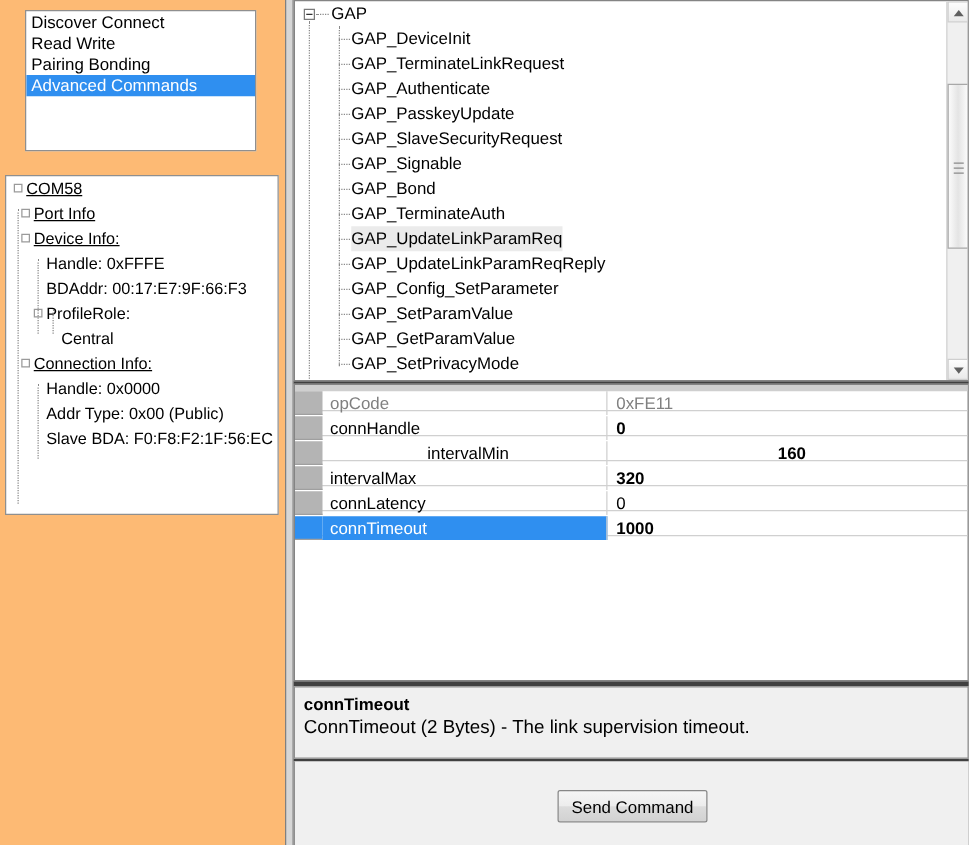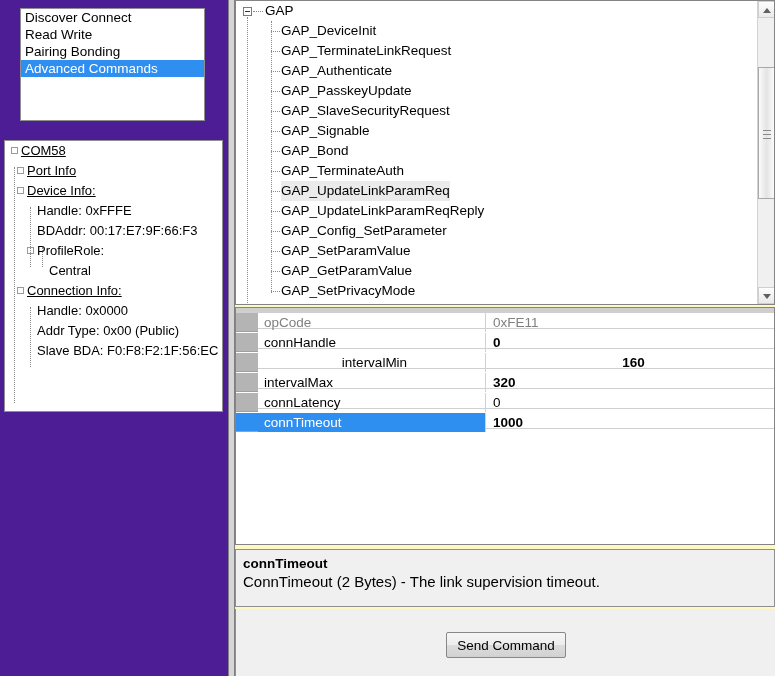--- a/index.html
+++ b/index.html
@@ -8,21 +8,21 @@
     background:#ffffff;
     font-family:"Liberation Sans", sans-serif;
     font-size:13px;
     color:#000;
     overflow:hidden;
     position:relative;
   }
   .app{position:absolute;inset:0;background:#ffffff;}
 
   
-  .left-col{position:absolute;left:0;top:0;width:228px;height:676px;background:#4c1d95;}
+  .left-col{position:absolute;left:0;top:0;width:228px;height:676px;background:#fdba74;}
 
   .category-panel{
     position:absolute;left:20px;top:8px;width:185px;height:113px;
     background:#ffffff;border:1px solid #8f8f8f;box-sizing:border-box;
     overflow:hidden;
   }
   .cat-item{
     height:17px;line-height:17px;padding-left:4px;white-space:nowrap;
     font-size:13.5px;color:#000;
   }
@@ -42,21 +42,21 @@
   }
   .vdot{
     position:absolute;border-left:1px dotted #888;
   }
 
   
   .splitter{position:absolute;left:228px;top:0;width:7px;height:676px;background:#d6d6d6;
     border-left:1px solid #808080;border-right:1px solid #808080;box-sizing:border-box;}
 
   
-  .right-col{position:absolute;left:235px;top:0;width:540px;height:676px;background:#fef9c3;}
+  .right-col{position:absolute;left:235px;top:0;width:540px;height:676px;background:#404040;}
 
   
   .cmd-tree-wrap{
     position:absolute;left:0px;top:0px;width:540px;height:305px;
     background:#ffffff;border:1px solid #848484;box-sizing:border-box;overflow:hidden;
   }
   .cmd-tree{position:absolute;left:0;top:0;right:18px;top:0;bottom:0;overflow:hidden;}
   .crow{position:relative;height:20px;line-height:20px;white-space:nowrap;font-size:13.5px;}
   .crow .clabel{position:absolute;top:0;}
   .crow.sel .clabel{background:#ebebeb;}

